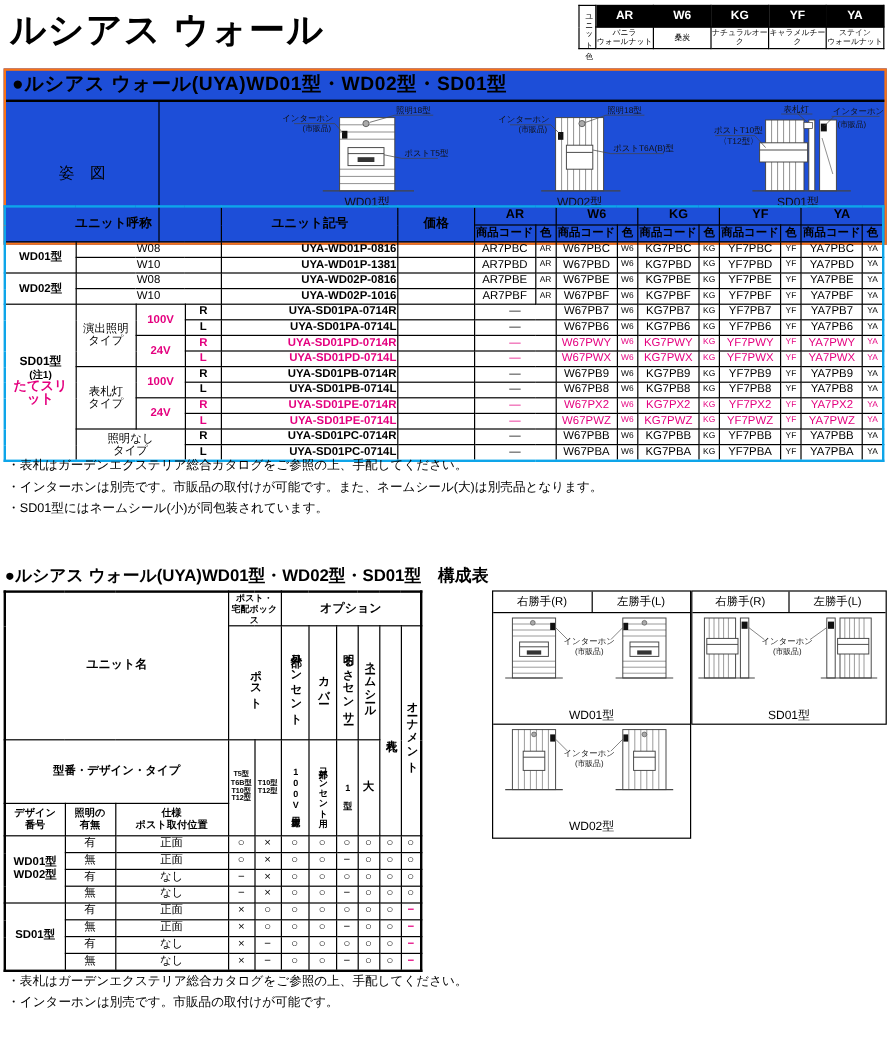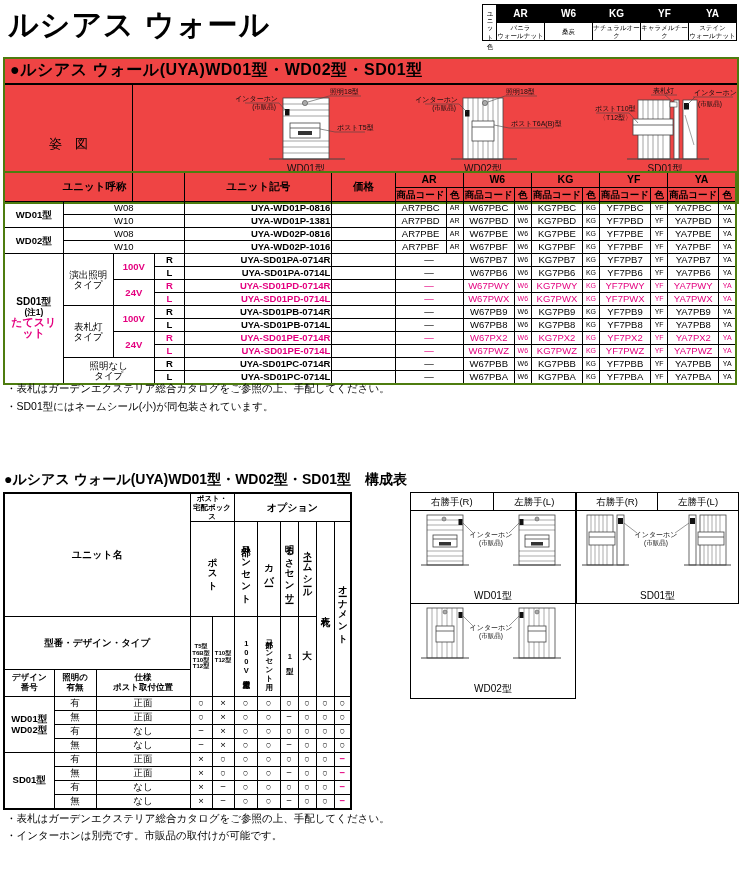--- a/index.html
+++ b/index.html
@@ -7,28 +7,28 @@
         font-family:"Liberation Sans","DejaVu Sans",sans-serif;color:#000}
   .title{position:absolute;left:8px;top:5px;font-size:30px;font-weight:bold;letter-spacing:1px}
   table{border-collapse:collapse}
   
   .colortbl{position:absolute;right:3px;top:4px;table-layout:fixed}
   .colortbl th,.colortbl td{border:1px solid #000;padding:0;text-align:center;vertical-align:middle}
   .colortbl .blk{background:#000;color:#fff;font-size:10px;font-weight:bold;width:47px;height:17px}
   .colortbl .cname{font-size:6.5px;height:17px;line-height:1.2;white-space:pre-line}
   .colortbl .unitcol{width:13px;font-size:6.5px;writing-mode:vertical-rl;text-orientation:upright;font-weight:normal}
   
-  .sec1{position:absolute;left:3px;top:57px;width:732px;border:2px solid #4d7c0f;background:#ef4444}
+  .sec1{position:absolute;left:3px;top:57px;width:732px;border:2px solid #f97316;background:#1d4ed8}
   .shead{font-size:16px;font-weight:bold;padding:1px 5px 2px;border-bottom:2px solid #000;letter-spacing:.5px}
   .figrow{display:flex;height:117px}
   .figlabel{width:128px;border-right:1px solid #000;display:flex;align-items:center;justify-content:center;font-size:13px}
   .figarea{flex:1;position:relative}
   svg text{font-family:"Liberation Sans","DejaVu Sans",sans-serif;fill:#111}
   
-  .ptable{position:absolute;left:3px;top:171px;width:734px;table-layout:fixed;font-size:9.5px;border:2px solid #4d7c0f}
+  .ptable{position:absolute;left:3px;top:171px;width:734px;table-layout:fixed;font-size:9.5px;border:2px solid #0ea5e9}
   .ptable th,.ptable td{border:1px solid #000;text-align:center;padding:0 1px;height:12px;line-height:1.05;overflow:hidden}
   .ptable th{font-weight:bold}
   .ptable .h1 th{height:14px;font-size:10.5px}
   .ptable .h2 th{height:13px;font-size:9.5px}
   .ptable .sym{text-align:right;font-weight:bold;padding-left:3px}
   .ptable .cc{font-size:7px;padding:0}
   .ptable .rl{font-weight:bold}
   .ptable .volt{color:#e4007f}
   .ptable tr.pink td{color:#e4007f}
   .ptable .typ{white-space:pre-line;font-weight:normal;font-size:9.5px}
@@ -419,20 +419,21 @@
       <td>YF7PBA</td>
           <td class="cc">YF</td>
       <td>YA7PBA</td>
           <td class="cc">YA</td>
     </tr>
   </tbody>
     </table>
 
   <div class="notes1">
     <div>・表札はガーデンエクステリア総合カタログをご参照の上、手配してください。</div>
+    <div>・インターホンは別売です。市販品の取付けが可能です。また、ネームシール(大)は別売品となります。</div>
     <div>・SD01型にはネームシール(小)が同包装されています。</div>
   </div>
 
   <div class="sec2head">●ルシアス ウォール(UYA)WD01型・WD02型・SD01型　構成表</div>
   <table class="ctable">
     <colgroup>
       <col style="width:50px">
         <col style="width:42px">
         <col style="width:94px">
       <col style="width:22px">

